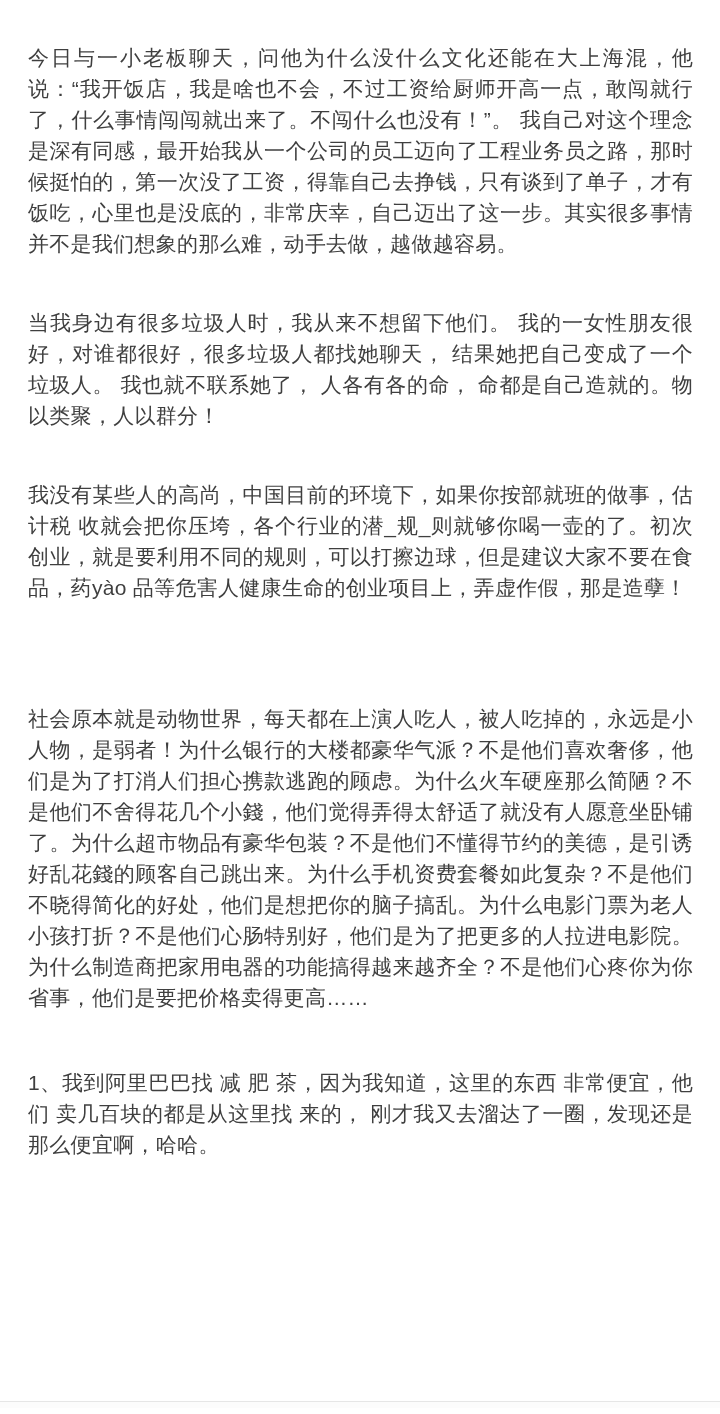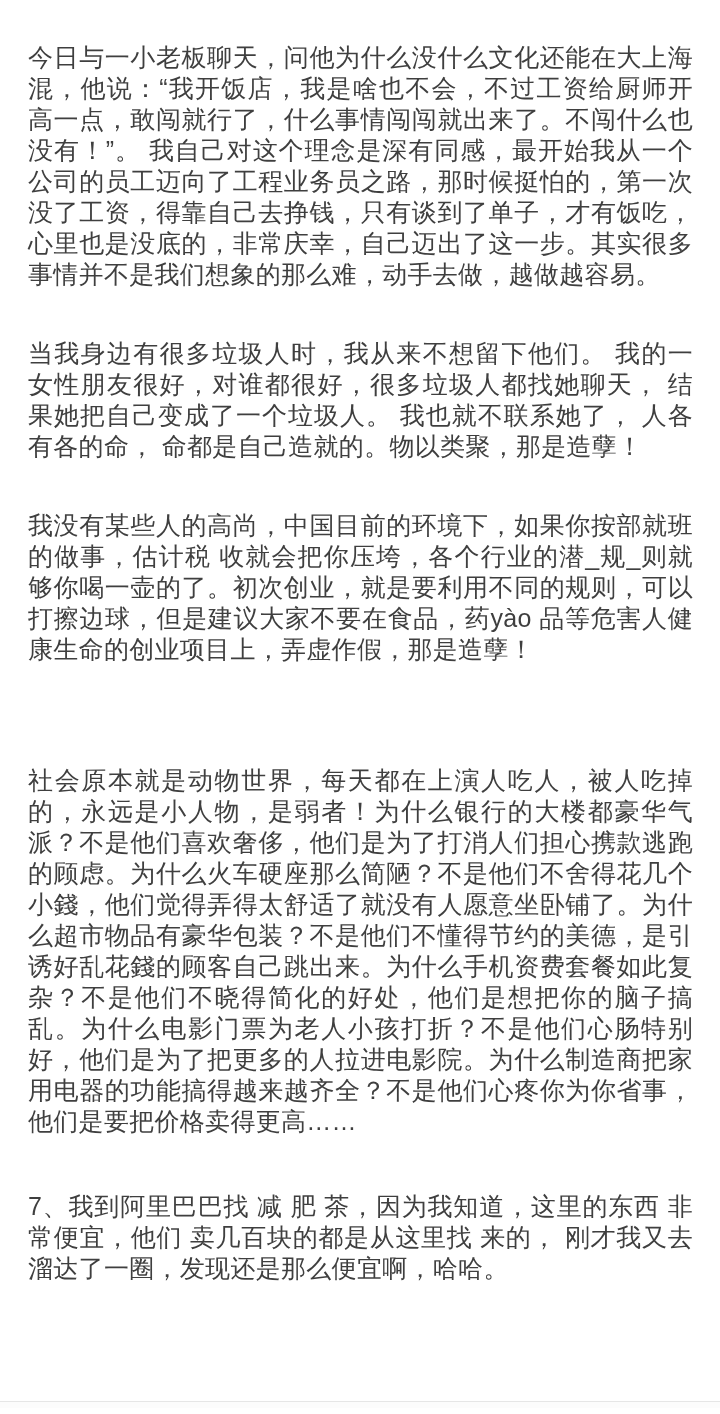--- a/index.html
+++ b/index.html
@@ -12,21 +12,21 @@
     width: 720px;
     height: 1414px;
     margin: 0 auto;
     background: #ffffff;
     overflow: hidden;
     font-family: "Liberation Sans", sans-serif;
   }
   .article {
     padding: 42px 27px 0 28px;
     color: #3f3f3f;
-    font-size: 25px;
+    font-size: 21px;
     line-height: 31px;
     letter-spacing: 0.3px;
     text-align: justify;
     word-break: break-all;
   }
   .article p {
     margin: 0 0 48px 0;
   }
   
   .article p:nth-child(3) { margin-bottom: 100px; }
@@ -44,20 +44,20 @@
     height: 6px;
     background: #fcfcfc;
   }
 </style>
 </head>
 <body>
 
 <div class="page">
   <div class="article">
       <p>今日与一小老板聊天，问他为什么没什么文化还能在大上海混，他说：“我开饭店，我是啥也不会，不过工资给厨师开高一点，敢闯就行了，什么事情闯闯就出来了。不闯什么也没有！”。 我自己对这个理念是深有同感，最开始我从一个公司的员工迈向了工程业务员之路，那时候挺怕的，第一次没了工资，得靠自己去挣钱，只有谈到了单子，才有饭吃，心里也是没底的，非常庆幸，自己迈出了这一步。其实很多事情并不是我们想象的那么难，动手去做，越做越容易。</p>
-      <p>当我身边有很多垃圾人时，我从来不想留下他们。 我的一女性朋友很好，对谁都很好，很多垃圾人都找她聊天， 结果她把自己变成了一个垃圾人。 我也就不联系她了， 人各有各的命， 命都是自己造就的。物以类聚，那是造孽！</p>
+      <p>当我身边有很多垃圾人时，我从来不想留下他们。 我的一女性朋友很好，对谁都很好，很多垃圾人都找她聊天， 结果她把自己变成了一个垃圾人。 我也就不联系她了， 人各有各的命， 命都是自己造就的。物以类聚，人以群分！</p>
       <p>我没有某些人的高尚，中国目前的环境下，如果你按部就班的做事，估计税 收就会把你压垮，各个行业的潜_规_则就够你喝一壶的了。初次创业，就是要利用不同的规则，可以打擦边球，但是建议大家不要在食品，药yào 品等危害人健康生命的创业项目上，弄虚作假，那是造孽！</p>
       <p>社会原本就是动物世界，每天都在上演人吃人，被人吃掉的，永远是小人物，是弱者！为什么银行的大楼都豪华气派？不是他们喜欢奢侈，他们是为了打消人们担心携款逃跑的顾虑。为什么火车硬座那么简陋？不是他们不舍得花几个小錢，他们觉得弄得太舒适了就没有人愿意坐卧铺了。为什么超市物品有豪华包装？不是他们不懂得节约的美德，是引诱好乱花錢的顾客自己跳出来。为什么手机资费套餐如此复杂？不是他们不晓得简化的好处，他们是想把你的脑子搞乱。为什么电影门票为老人小孩打折？不是他们心肠特别好，他们是为了把更多的人拉进电影院。为什么制造商把家用电器的功能搞得越来越齐全？不是他们心疼你为你省事，他们是要把价格卖得更高……</p>
-      <p>7、我到阿里巴巴找 减 肥 茶，因为我知道，这里的东西 非常便宜，他们 卖几百块的都是从这里找 来的， 刚才我又去溜达了一圈，发现还是那么便宜啊，哈哈。</p>
+      <p>1、我到阿里巴巴找 减 肥 茶，因为我知道，这里的东西 非常便宜，他们 卖几百块的都是从这里找 来的， 刚才我又去溜达了一圈，发现还是那么便宜啊，哈哈。</p>
     </div>
 
   <div class="bottom-divider"></div>
 </div>
 
 </body></html>

